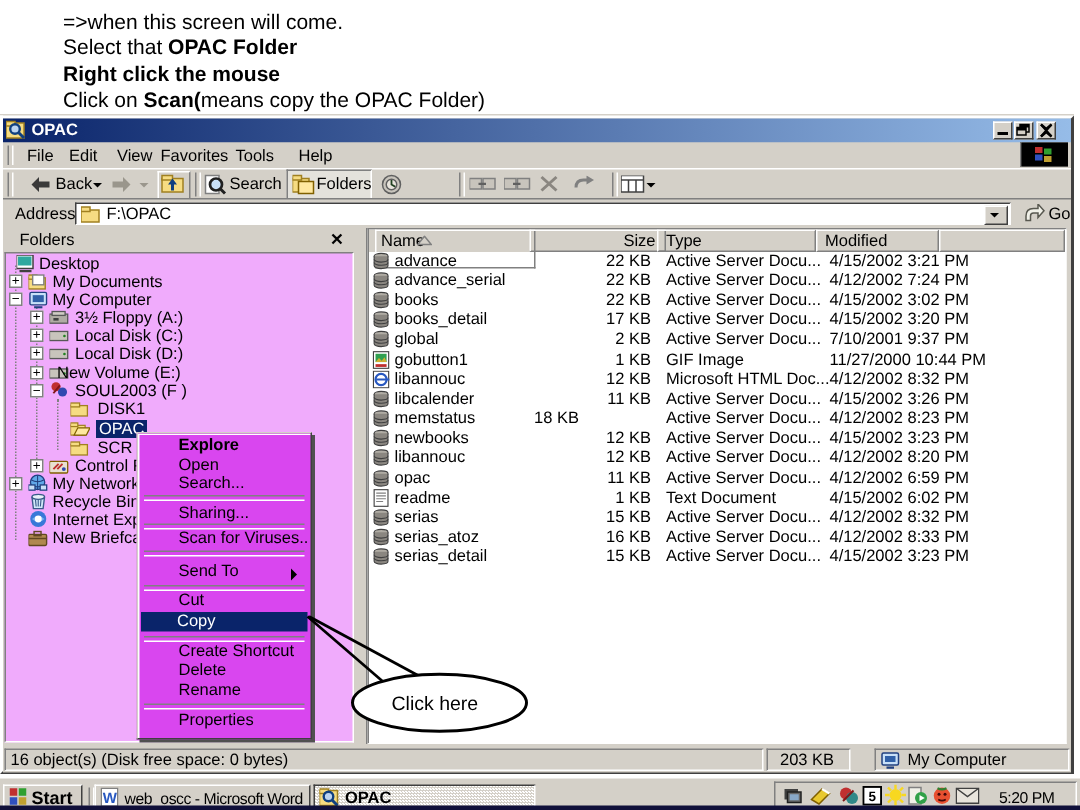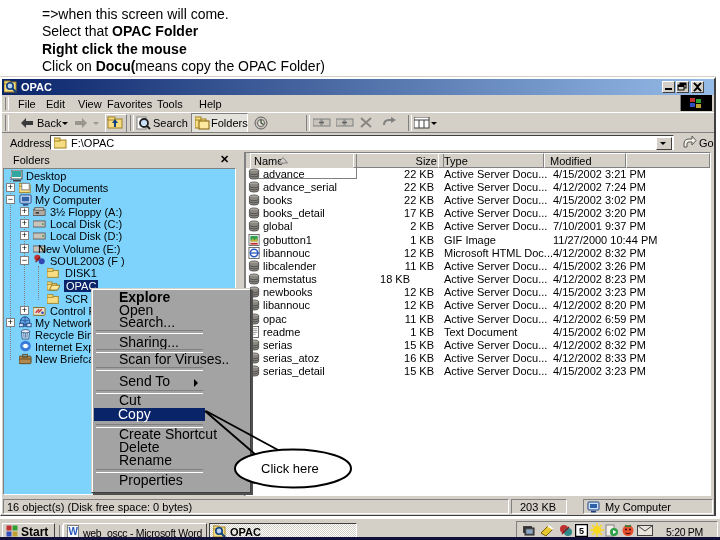--- a/index.html
+++ b/index.html
@@ -15,52 +15,52 @@
 .capbtn{position:absolute;top:2px;width:13px;height:12px;background:#d4d0c8;border:1px solid;border-color:#fff #404040 #404040 #fff;box-sizing:border-box;font-size:9px;text-align:center;color:#000;line-height:9px;font-weight:bold;}
 #menubar{left:2px;top:18px;width:712px;height:17px;background:#d4d0c8;font-size:11px;color:#000;}
 #menubar span{position:absolute;top:3px;}
 #logobox{position:absolute;right:2px;top:0px;width:31px;height:16px;background:#000;border-left:1px solid #808080;}
 #toolbar{left:2px;top:35px;width:712px;height:20px;background:#d4d0c8;border-top:1px solid #fff;font-size:11px;}
 #addrbar{left:2px;top:55px;width:712px;height:20px;background:#d4d0c8;border-top:1px solid #808080;font-size:11px;}
 #addrfield{position:absolute;left:48px;top:2px;width:624px;height:15px;background:#fff;border:1px solid;border-color:#404040 #fff #fff #404040;box-sizing:border-box;}
 
 #treepane{left:2px;top:75px;width:235px;height:344px;background:#d4d0c8;}
 #treehdr{position:absolute;left:0;top:0;width:235px;height:16px;font-size:11px;}
-#treebody{position:absolute;left:1px;top:16px;width:233px;height:327px;background:#7dd3fc;border:1px solid;border-color:#808080 #fff #fff #808080;box-sizing:border-box;overflow:hidden;font-size:11px;padding-left:34px;}
+#treebody{position:absolute;left:1px;top:16px;width:233px;height:327px;background:#f0abfc;border:1px solid;border-color:#808080 #fff #fff #808080;box-sizing:border-box;overflow:hidden;font-size:11px;padding-left:34px;}
 #splitter{left:237px;top:75px;width:8px;height:344px;background:#d4d0c8;border-right:1px solid #808080;box-sizing:border-box;}
 #listpane{left:245px;top:75px;width:466px;height:344px;background:#fff;border:1px solid;border-color:#808080 #fff #fff #808080;box-sizing:border-box;overflow:hidden;font-size:11px;}
 #statusbar{left:2px;top:421px;width:712px;height:17px;background:#d4d0c8;font-size:11px;}
 .spanel{position:absolute;top:1px;height:15px;border:1px solid;border-color:#808080 #fff #fff #808080;box-sizing:border-box;padding:1px 3px 0 3px;white-space:nowrap;overflow:hidden;}
 
 #taskbar{left:0;top:518px;width:720px;height:19px;background:#d4d0c8;border-top:1px solid #fff;}
 #botstrip{left:0;top:537px;width:720px;height:3px;background:#10103a;}
 .tbtn{position:absolute;top:2px;height:15px;background:#d4d0c8;border:1px solid;border-color:#fff #404040 #404040 #fff;box-sizing:border-box;font-size:11px;white-space:nowrap;overflow:hidden;}
 .sep{position:absolute;width:2px;border-left:1px solid #808080;border-right:1px solid #fff;}
 .tool{position:absolute;font-size:11px;color:#000;white-space:nowrap;}
 .ddarr{display:inline-block;width:0;height:0;border-left:3px solid transparent;border-right:3px solid transparent;border-top:3px solid #000;vertical-align:middle;}
 
-#ctxmenu{left:91px;top:288px;width:115px;height:203px;background:#a3a3a3;border:1px solid;border-color:#d4d0c8 #404040 #404040 #d4d0c8;box-shadow:2px 2px 0 #505050, inset 1px 1px 0 #fff;font-size:14px;color:#000;padding-left:43px;}
+#ctxmenu{left:91px;top:288px;width:115px;height:203px;background:#d946ef;border:1px solid;border-color:#d4d0c8 #404040 #404040 #d4d0c8;box-shadow:2px 2px 0 #505050, inset 1px 1px 0 #fff;font-size:11px;color:#000;}
 #ctxmenu .mi{position:absolute;left:3px;width:109px;height:13px;line-height:13px;padding-left:24px;box-sizing:border-box;white-space:nowrap;}
 #ctxmenu .msep{position:absolute;left:4px;width:107px;height:2px;border-top:1px solid #808080;border-bottom:1px solid #fff;}
 
 .trow{position:absolute;height:12px;line-height:12px;white-space:nowrap;color:#000;}
 .ticon{position:absolute;width:13px;height:12px;}
 .pm{position:absolute;width:9px;height:9px;border:1px solid #808080;background:#fff;box-sizing:border-box;font-size:9px;line-height:7px;text-align:center;color:#000;}
 
 .lrow{position:absolute;height:13px;line-height:13px;white-space:nowrap;color:#000;}
 .licon{position:absolute;width:13px;height:12px;}
 svg{display:block;}
 </style>
 </head>
 <body>
 <div id="toptext" class="abs">
 =&gt;when this screen will come.<br>
 Select that <b>OPAC Folder</b><br>
 <b>Right click the mouse</b><br>
-Click on <b>Docu(</b>means copy the OPAC Folder)
+Click on <b>Scan(</b>means copy the OPAC Folder)
 </div>
 
 <div id="win" class="abs">
   <div class="inner"></div>
   <div id="titlebar" class="abs">
     <svg class="abs" style="left:2px;top:1px" width="14" height="14" viewBox="0 0 14 14">
         <rect x="0" y="2" width="12" height="10" fill="#f6dc82" stroke="#a08020" stroke-width="1"></rect>
         <rect x="0" y="1" width="6" height="3" fill="#f6dc82" stroke="#a08020" stroke-width="1"></rect>
         <circle cx="6" cy="6" r="3.2" fill="#bcd4f0" stroke="#104080" stroke-width="1.6"></circle>
         <line x1="8.5" y1="8.5" x2="12" y2="12" stroke="#104080" stroke-width="2"></line>
@@ -417,21 +417,21 @@
       <div class="lrow" style="left:17px;top:107px">libcalender</div>
       <div class="lrow" style="left:110px;top:107px;width:78px;text-align:right">11 KB</div>
       <div class="lrow" style="left:198px;top:107px">Active Server Docu...</div>
       <div class="lrow" style="left:307px;top:107px">4/15/2002 3:26 PM</div>
       <svg class="licon" style="left:2px;top:120px" width="14" height="13" viewBox="0 0 14 13">
         <ellipse cx="6.5" cy="3" rx="5" ry="2" fill="#b0aca4" stroke="#404040" stroke-width="0.8"></ellipse>
         <path d="M1.5 3 L1.5 10 A5 2 0 0 0 11.5 10 L11.5 3" fill="#8a8680" stroke="#404040" stroke-width="0.8"></path>
         <path d="M1.5 5.3 A5 2 0 0 0 11.5 5.3 M1.5 7.6 A5 2 0 0 0 11.5 7.6" fill="none" stroke="#404040" stroke-width="0.8"></path>
       </svg>
       <div class="lrow" style="left:17px;top:120px">memstatus</div>
-      <div class="lrow" style="left:110px;top:120px;width:78px;text-align:center">18 KB</div>
+      <div class="lrow" style="left:110px;top:120px;width:78px;text-align:left">18 KB</div>
       <div class="lrow" style="left:198px;top:120px">Active Server Docu...</div>
       <div class="lrow" style="left:307px;top:120px">4/12/2002 8:23 PM</div>
       <svg class="licon" style="left:2px;top:133px" width="14" height="13" viewBox="0 0 14 13">
         <ellipse cx="6.5" cy="3" rx="5" ry="2" fill="#b0aca4" stroke="#404040" stroke-width="0.8"></ellipse>
         <path d="M1.5 3 L1.5 10 A5 2 0 0 0 11.5 10 L11.5 3" fill="#8a8680" stroke="#404040" stroke-width="0.8"></path>
         <path d="M1.5 5.3 A5 2 0 0 0 11.5 5.3 M1.5 7.6 A5 2 0 0 0 11.5 7.6" fill="none" stroke="#404040" stroke-width="0.8"></path>
       </svg>
       <div class="lrow" style="left:17px;top:133px">newbooks</div>
       <div class="lrow" style="left:110px;top:133px;width:78px;text-align:right">12 KB</div>
       <div class="lrow" style="left:198px;top:133px">Active Server Docu...</div>

